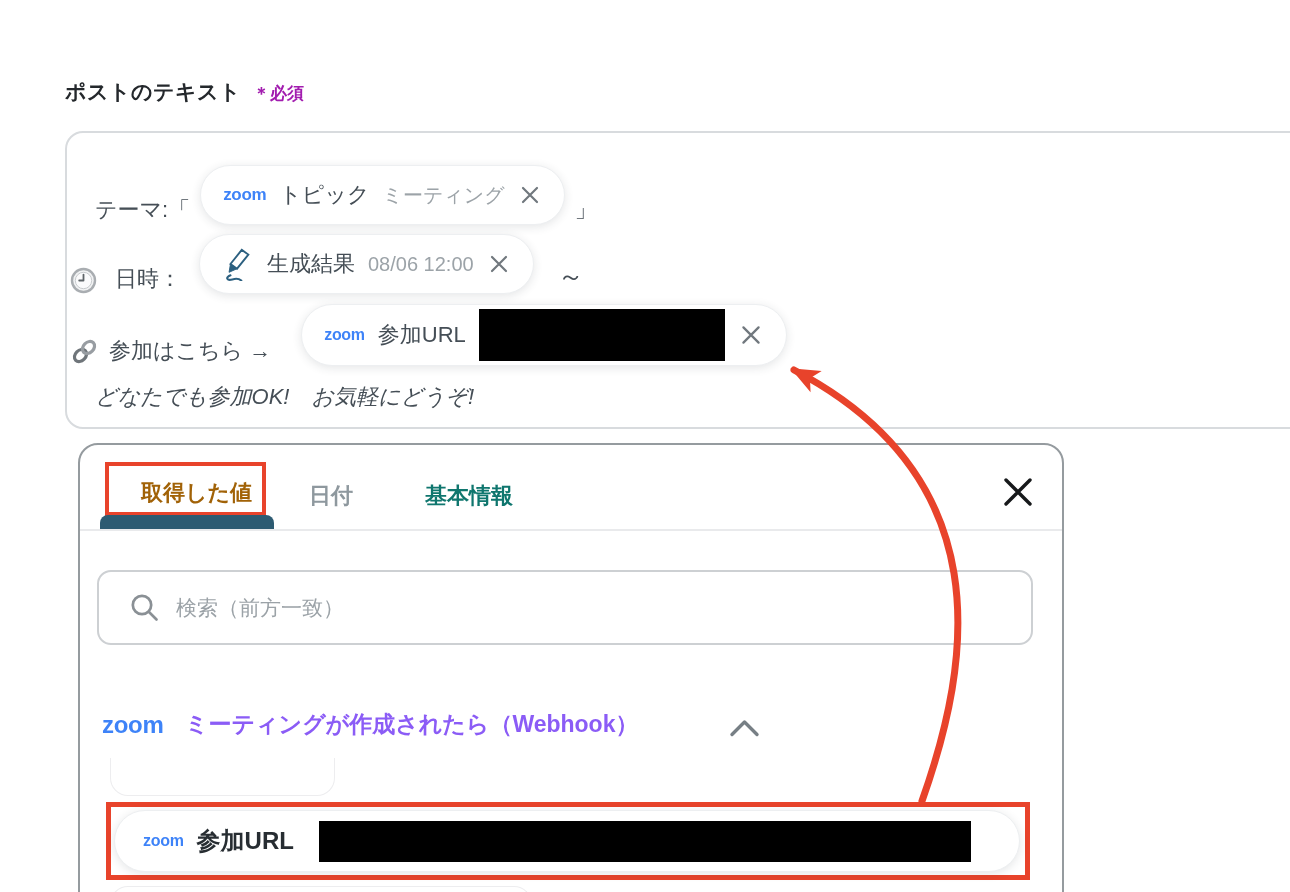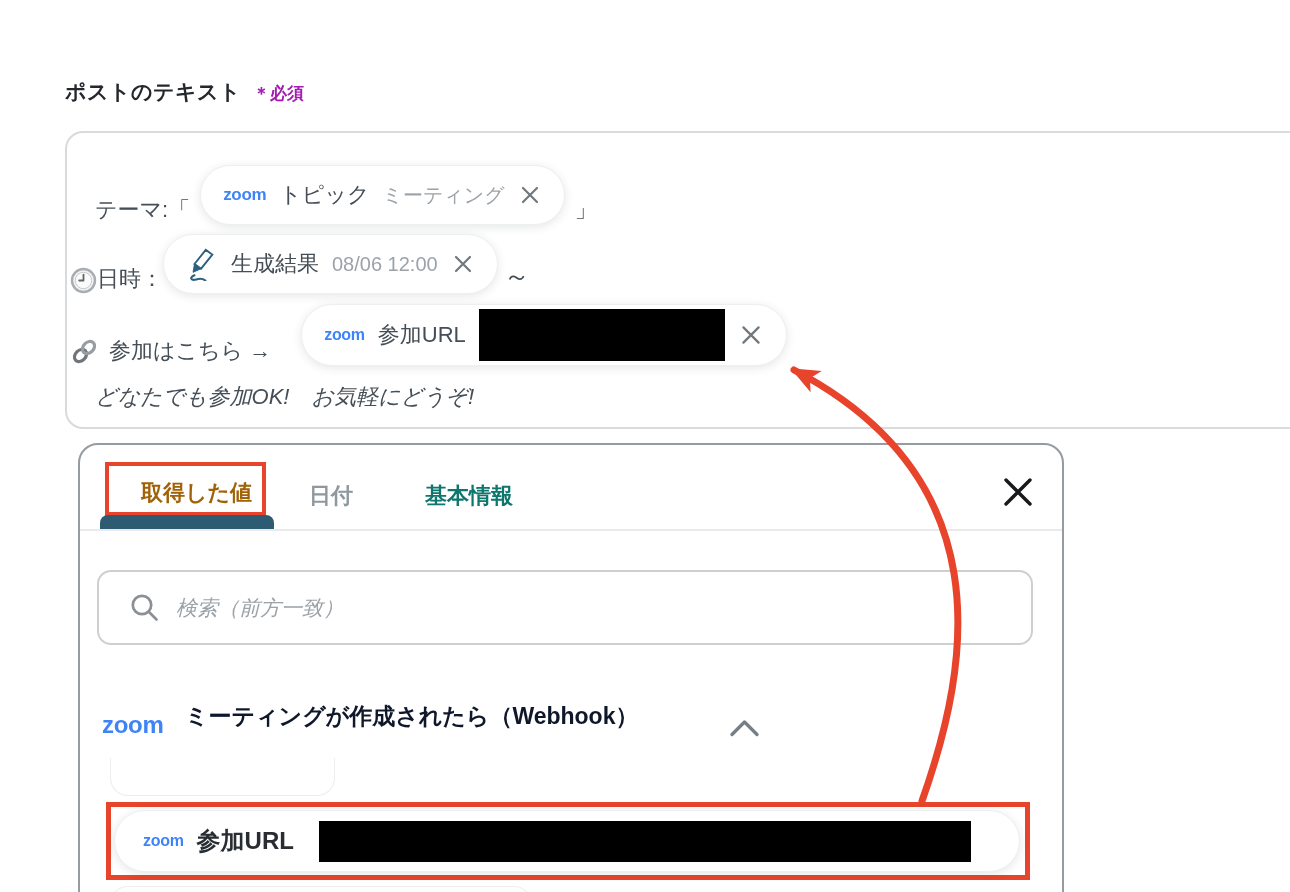--- a/index.html
+++ b/index.html
@@ -13,21 +13,21 @@
   .field-title .label { font-size:21px; font-weight:bold; color:#24282C; letter-spacing:.5px; }
   .field-title .required { font-size:17px; font-weight:bold; color:#a21caf; }
 
   
   .editor-box {
     position:absolute; left:65px; top:131px; width:1410px; height:298px;
     border:2px solid #D8DBDE; border-radius:18px; background:#fff;
   }
   .row { position:absolute; display:flex; align-items:flex-end; font-size:22px; color:#454E56; white-space:nowrap; }
   .row1 { left:95px; top:163px; height:62px; gap:10px; }
-  .row2 { left:70px; top:232px; height:62px; gap:0; }
+  .row2 { left:70px; top:232px; height:62px; gap:18px; }
   .row3 { left:70px; top:302px; height:64px; gap:10px; }
   .row4 { left:95px; top:382px; height:30px;font-style:italic; }
 
   .pill {
     display:inline-flex; align-items:center; height:60px; padding:0 22px; gap:13px;
     background:#fff; border:1px solid #EDEFF1; border-radius:999px;
     box-shadow:0 2px 10px rgba(40,50,60,.12);
   }
   .pill.tall { height:62px; }
   .applogo { color:#3E83F8; font-weight:bold; font-size:17px; letter-spacing:-.3px; }
@@ -54,26 +54,25 @@
   .modal-close { position:absolute; left:920px; top:29px; width:36px; height:36px; }
 
   .searchbox {
     position:absolute; left:17px; top:125px; width:936px; height:75px;
     border:2px solid #CDD0D3; border-radius:14px; background:#fff;
     display:flex; align-items:center; padding:0 18px 0 30px; gap:16px;
   }
   .searchbox input {
     flex:1; border:none; outline:none; font-size:21px; color:#1d4ed8; background:transparent;
     font-family:"Liberation Sans", sans-serif;
-    font-style:italic;
   }
   .searchbox input::placeholder { color:#9BA2A7; }
 
   .section-logo { position:absolute; left:22px; top:266px; font-size:24px; font-weight:bold; color:#3E83F8; letter-spacing:-.3px; }
-  .section-title { position:absolute; left:105px; top:256px; font-size:23px; font-weight:bold; color:#0f172a; }
+  .section-title { position:absolute; left:105px; top:264px; font-size:23px; font-weight:bold; color:#8b5cf6; }
   .section-chevron { position:absolute; left:649px; top:274px; }
 
   .list-item-partial-top {
     position:absolute; left:30px; top:313px; width:225px; height:38px;
     border:1px solid #EDEDEF; border-top:none; border-radius:0 0 18px 18px; background:#fff;
   }
   .item-redbox { position:absolute; left:26px; top:357px; width:924px; height:78px; border:5px solid #E8432B; }
   .list-item {
     position:absolute; left:34px; top:365px; width:906px; height:62px;
     background:#fff; border:1px solid #EDEFF1; border-radius:31px;

